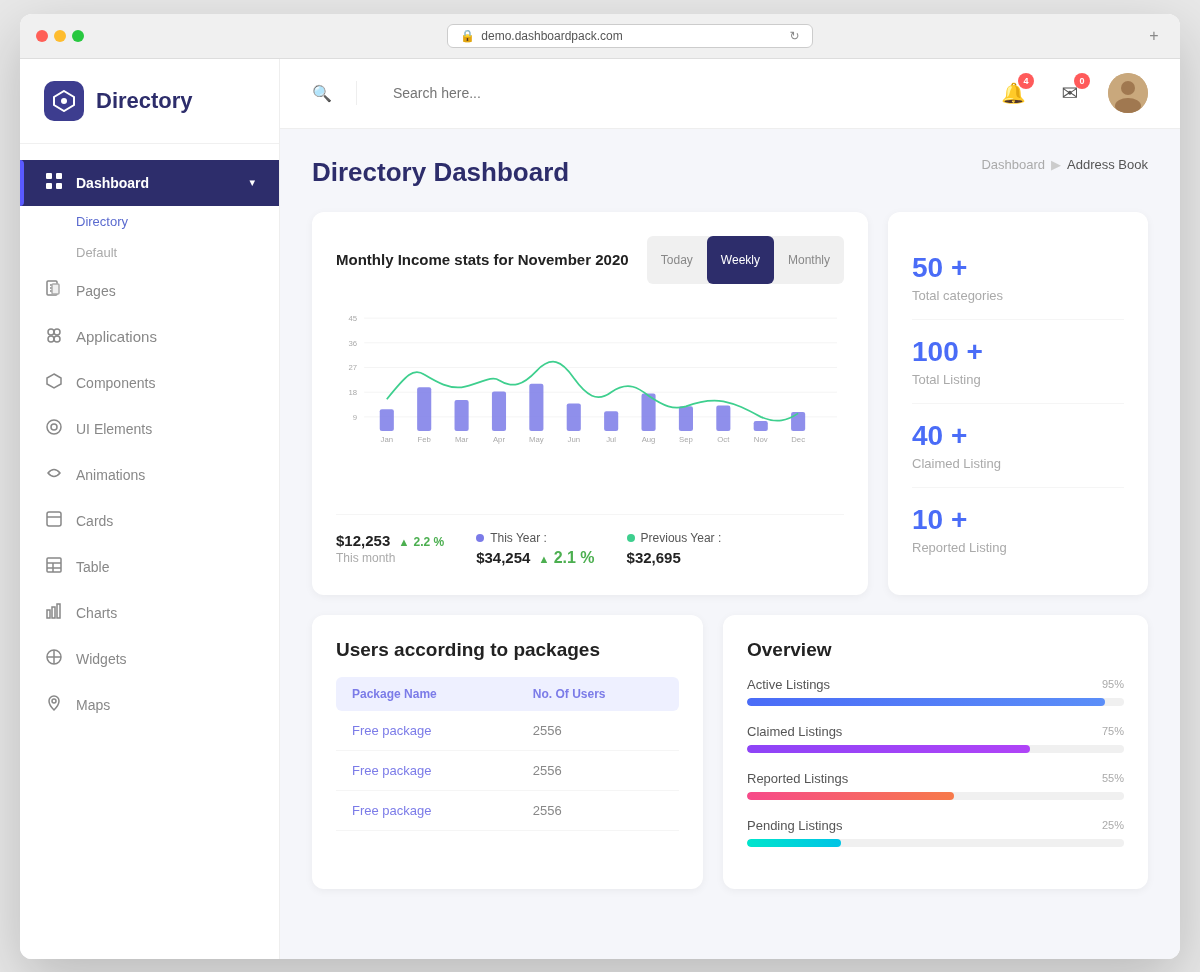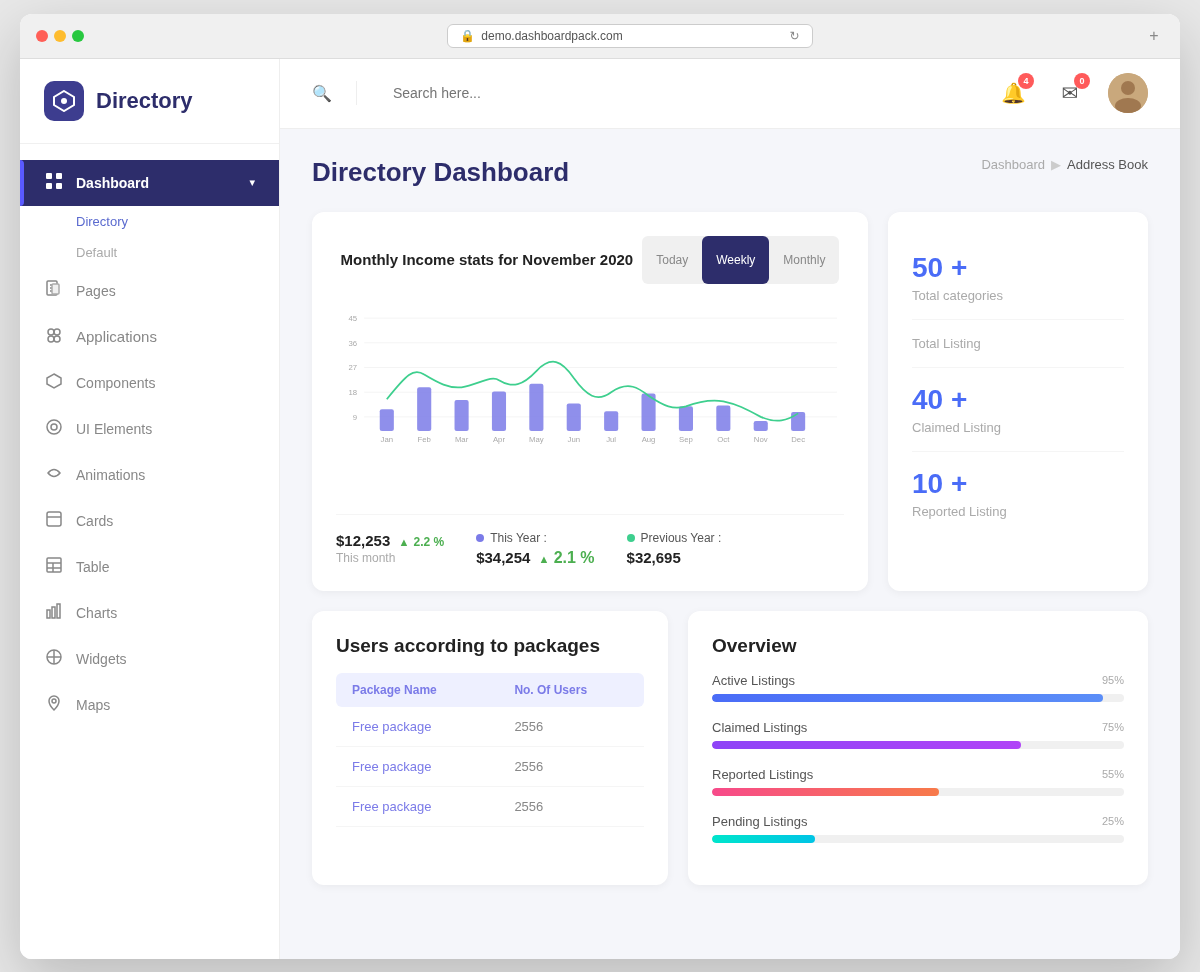--- a/index.html
+++ b/index.html
@@ -171,21 +171,21 @@
     .dashboard-row { display: flex; gap: 20px; margin-bottom: 20px; }
 
     
     .chart-card {
       flex: 1;
       background: #fff;
       border-radius: 12px;
       padding: 24px;
       box-shadow: 0 2px 8px rgba(0,0,0,0.05);
     }
-    .chart-header { display: flex; align-items: center; justify-content: center; margin-bottom: 20px; gap: 9px; }
+    .chart-header { display: flex; align-items: center; justify-content: space-between; margin-bottom: 20px; gap: 9px; }
     .chart-title { font-size: 15px; font-weight: 600; color: #222; }
     .chart-toggle { display: flex; gap: 0; background: #f0f0f0; border-radius: 6px; overflow: hidden; }
     .toggle-btn {
       padding: 17px 14px; font-size: 12px; font-weight: 500; color: #888;
       cursor: pointer; border: none; background: transparent;
     }
     .toggle-btn.active { background: #2d2d6b; color: white; border-radius: 6px; }
 
     .chart-footer { display: flex; align-items: center; gap: 32px; padding-top: 16px; border-top: 1px solid #f5f5f5; }
     .chart-stat { }
@@ -237,21 +237,21 @@
     .packages-table th:last-child { border-radius: 0 6px 6px 0; }
     .packages-table td {
       padding: 12px 16px;
       font-size: 13px;
       color: #888;
       border-bottom: 1px solid #f5f5f5;
     }
     .packages-table td:first-child { color: #7b7be8; }
 
     .overview-card {
-      width: 460px;
+      width: 425px;
       background: #fff;
       border-radius: 12px;
       padding: 24px;
       box-shadow: 0 2px 8px rgba(0,0,0,0.05);
     }
     .overview-item { margin-bottom: 18px; }
     .overview-label-row { display: flex; justify-content: space-between; align-items: center; margin-bottom: 6px; }
     .overview-label { font-size: 13px; color: #555; font-weight: 500; }
     .overview-pct { font-size: 11px; color: #aaa; }
     .progress-bar-bg { background: #f0f0f0; border-radius: 6px; height: 8px; overflow: hidden; }
@@ -549,20 +549,21 @@
               </div>
             </div>
           </div>
 
           <div class="stats-card">
             <div class="stat-item">
               <div class="stat-number">50 +</div>
               <div class="stat-label">Total categories</div>
             </div>
             <div class="stat-item">
+              <div class="stat-number">100 +</div>
               <div class="stat-label">Total Listing</div>
             </div>
             <div class="stat-item">
               <div class="stat-number">40 +</div>
               <div class="stat-label">Claimed Listing</div>
             </div>
             <div class="stat-item">
               <div class="stat-number">10 +</div>
               <div class="stat-label">Reported Listing</div>
             </div>

